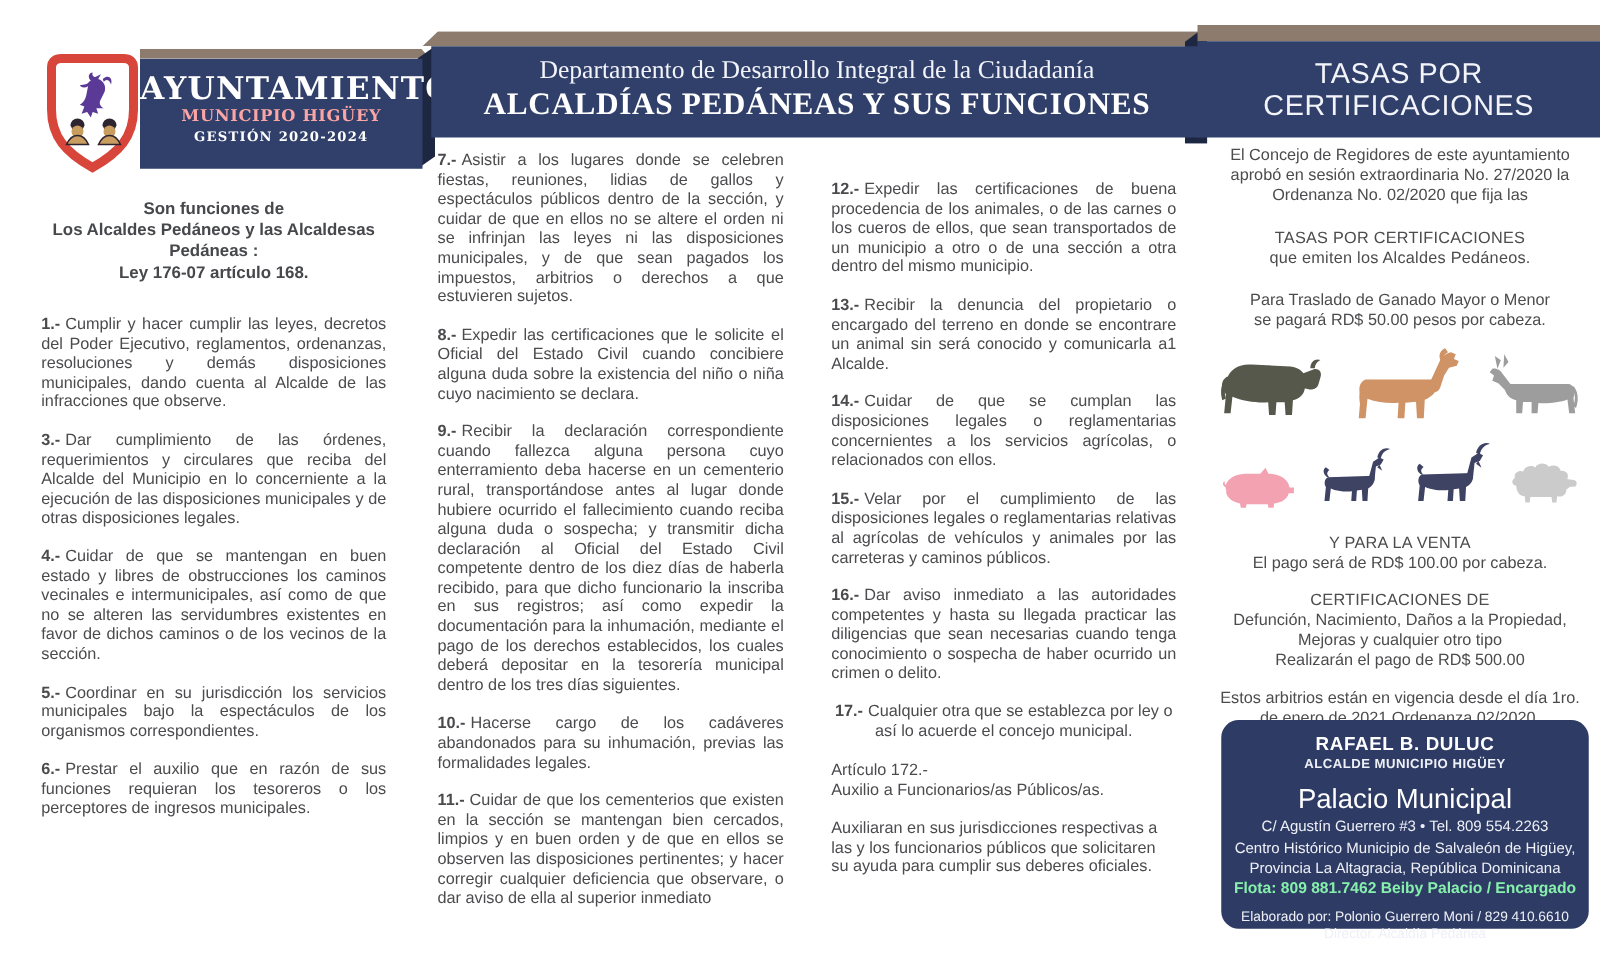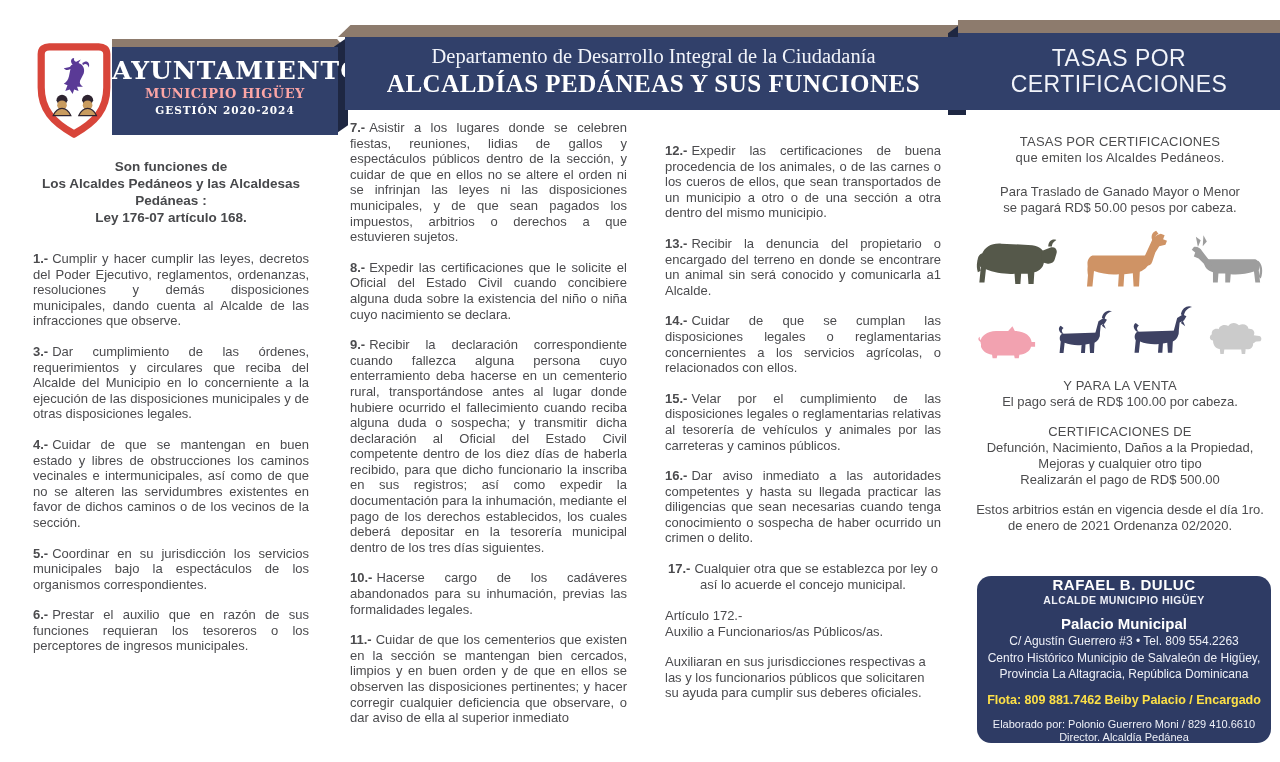--- a/index.html
+++ b/index.html
@@ -54,26 +54,26 @@
   .rp-gap-m{margin-top:18px;}
   .caps{letter-spacing:.2px;}
 
   .animal-row{display:flex;justify-content:center;align-items:flex-end;}
   .animal-row1{gap:16px;margin-top:10px;height:66px;}
   .animal-row2{gap:12px;margin-top:10px;height:58px;}
   .animal{display:block;}
 
   
   .contact{position:absolute;left:977px;top:576px;width:294px;height:167px;background:#2e3b64;
-           border-radius:14px;color:#eef0f7;text-align:center;box-sizing:border-box;}
+           border-radius:14px;color:#eef0f7;text-align:center;box-sizing:border-box;padding-top:11px;}
   .c-name{font-size:15px;font-weight:700;letter-spacing:.5px;color:#fff;}
   .c-role{font-size:10.5px;font-weight:700;letter-spacing:.4px;margin-top:1px;}
-  .c-bldg{font-size:15px;font-weight:700;margin-top:9px;color:#fff;}
+  .c-bldg{font-size:22px;font-weight:400;margin-top:9px;color:#fff;}
   .c-addr{font-size:12px;line-height:14.5px;margin-top:2px;}
-  .c-flota{font-size:12.5px;font-weight:700;margin-top:11px;color:#fde047;}
+  .c-flota{font-size:12.5px;font-weight:700;margin-top:1px;color:#86efac;}
   .c-elab{font-size:11px;margin-top:11px;}
   .c-dir{font-size:11px;margin-top:1px;}
 </style>
 </head>
 <body>
 
 <div class="page">
 
   <div class="stripe stripe-left"></div>
   <div class="fold fold-left"></div>
@@ -135,31 +135,36 @@
     <p class="fn"><span class="num">8.-</span><span>Expedir las certificaciones que le solicite el Oficial del Estado Civil cuando concibiere alguna duda sobre la existencia del niño o niña cuyo nacimiento se declara.</span></p>
     <p class="fn"><span class="num">9.-</span><span>Recibir la declaración correspondiente cuando fallezca alguna persona cuyo enterramiento deba hacerse en un cementerio rural, transportándose antes al lugar donde hubiere ocurrido el fallecimiento cuando reciba alguna duda o sospecha; y transmitir dicha declaración al Oficial del Estado Civil competente dentro de los diez días de haberla recibido, para que dicho funcionario la inscriba en sus registros; así como expedir la documentación para la inhumación, mediante el pago de los derechos establecidos, los cuales deberá depositar en la tesorería municipal dentro de los tres días siguientes.</span></p>
     <p class="fn"><span class="num">10.-</span><span>Hacerse cargo de los cadáveres abandonados para su inhumación, previas las formalidades legales.</span></p>
     <p class="fn"><span class="num">11.-</span><span>Cuidar de que los cementerios que existen en la sección se mantengan bien cercados, limpios y en buen orden y de que en ellos se observen las disposiciones pertinentes; y hacer corregir cualquier deficiencia que observare, o dar aviso de ella al superior inmediato</span></p>
   </div>
 
   <div class="col col3">
     <p class="fn"><span class="num">12.-</span><span>Expedir las certificaciones de buena procedencia de los animales, o de las carnes o los cueros de ellos, que sean transportados de un municipio a otro o de una sección a otra dentro del mismo municipio.</span></p>
     <p class="fn"><span class="num">13.-</span><span>Recibir la denuncia del propietario o encargado del terreno en donde se encontrare un animal sin será conocido y comunicarla a1 Alcalde.</span></p>
     <p class="fn"><span class="num">14.-</span><span>Cuidar de que se cumplan las disposiciones legales o reglamentarias concernientes a los servicios agrícolas, o relacionados con ellos.</span></p>
-    <p class="fn"><span class="num">15.-</span><span>Velar por el cumplimiento de las disposiciones legales o reglamentarias relativas al tesorería de vehículos y animales por las carreteras y caminos públicos.</span></p>
+    <p class="fn"><span class="num">15.-</span><span>Velar por el cumplimiento de las disposiciones legales o reglamentarias relativas al agrícolas de vehículos y animales por las carreteras y caminos públicos.</span></p>
     <p class="fn"><span class="num">16.-</span><span>Dar aviso inmediato a las autoridades competentes y hasta su llegada practicar las diligencias que sean necesarias cuando tenga conocimiento o sospecha de haber ocurrido un crimen o delito.</span></p>
     <p class="fn no-j"><span class="num">17.-</span><span>Cualquier otra que se establezca por ley o así lo acuerde el concejo municipal.</span></p>
     <div class="art-block">
       <div class="art-line">Artículo 172.-</div>
       <div class="art-line">Auxilio a Funcionarios/as Públicos/as.</div>
       <p class="art-body">Auxiliaran en sus jurisdicciones respectivas a las y los funcionarios públicos que solicitaren su ayuda para cumplir sus deberes oficiales.</p>
     </div>
   </div>
 
   <div class="rightpanel">
+    <div>
+      <div>El Concejo de Regidores de este ayuntamiento</div>
+      <div>aprobó en sesión extraordinaria No. 27/2020 la</div>
+      <div>Ordenanza No. 02/2020 que fija las</div>
+    </div>
     <div class="rp-gap-m caps">
       <div>TASAS POR CERTIFICACIONES</div>
       <div>que emiten los Alcaldes Pedáneos.</div>
     </div>
     <div class="rp-gap-m">
       <div>Para Traslado de Ganado Mayor o Menor</div>
       <div>se pagará RD$ 50.00 pesos por cabeza.</div>
     </div>
 
     <div class="animal-row animal-row1">

